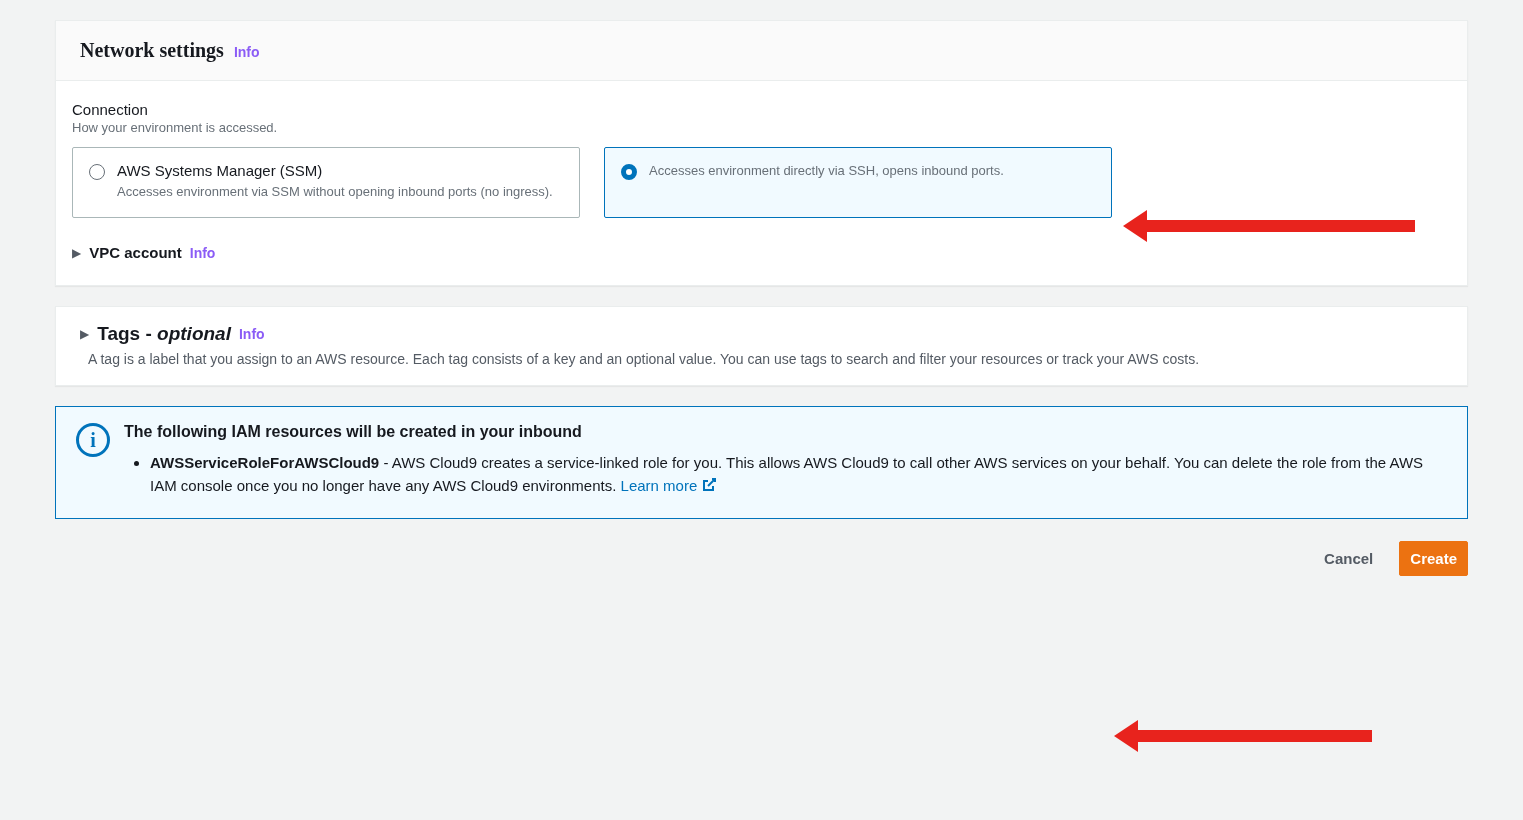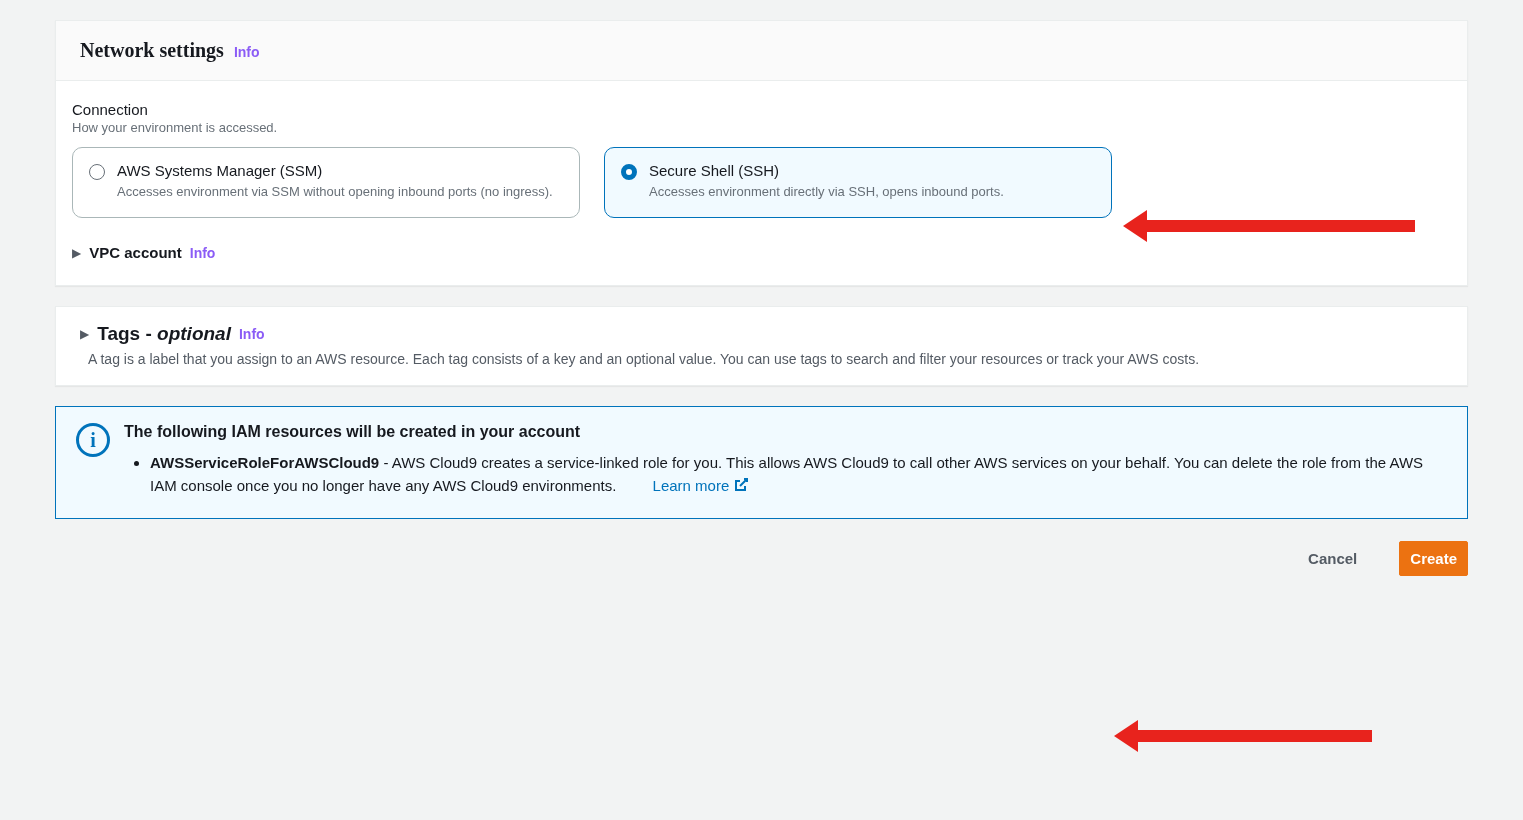--- a/index.html
+++ b/index.html
@@ -36,21 +36,21 @@
   font-weight: 700;
   cursor: pointer;
 }
 .panel-body { padding: 20px 24px 24px 16px; }
 .field-label { font-size: 15px; color: #16191f; margin-bottom: 2px; }
 .field-desc { font-size: 13px; color: #687078; margin-bottom: 12px; }
 .radio-row { display: flex; gap: 24px; }
 .radio-card {
   flex: 0 0 508px;
   border: 1px solid #aab7b8;
-  border-radius: 10px;
+  border-radius: 2px;
   padding: 14px 16px 16px 16px;
   display: flex;
   gap: 12px;
   cursor: pointer;
   background: #fff;
 }
 .radio-card.selected {
   border-color: #0073bb;
   background: #f1faff;
 }
@@ -99,24 +99,24 @@
   display: flex; align-items: center; justify-content: center;
   color: #0073bb;
   font-weight: 900; font-size: 20px;
   font-family: Georgia, serif;
 }
 .info-content { flex: 1; }
 .info-title { font-size: 16px; font-weight: 700; margin-bottom: 10px; }
 .info-content ul { padding-left: 26px; }
 .info-content li { font-size: 15px; line-height: 1.55; color: #16191f; }
 .role-name { font-weight: 700; }
-.learn-more { color: #0073bb; cursor: pointer; margin-left: 32px; }
+.learn-more { color: #0073bb; cursor: pointer; }
 .ext-icon { display:inline-block; vertical-align: -2px; margin-left:4px; }
 .actions {
-  display: flex; justify-content: flex-end; gap: 28px;
+  display: flex; justify-content: flex-end; gap: 12px;
   margin-top: 6px;
 }
 .btn-cancel {
   background: transparent; border: none;
   color: #545b64; font-size: 15px; font-weight: 700;
   padding: 8px 14px; cursor: pointer;
 }
 .btn-primary {
   background: #ec7211; color: #fff;
   border: 1px solid #ec7211;
@@ -156,21 +156,20 @@
       <div class="radio-card">
         <div class="radio-circle"></div>
         <div>
           <div class="radio-title">AWS Systems Manager (SSM)</div>
           <div class="radio-desc">Accesses environment via SSM without opening inbound ports (no ingress).</div>
         </div>
       </div>
       <div class="radio-card selected">
         <div class="radio-circle"></div>
         <div>
-          <div class="radio-title">Secure Shell (SSH)</div>
           <div class="radio-desc">Accesses environment directly via SSH, opens inbound ports.</div>
         </div>
       </div>
     </div>
 
     <div class="expander-row">
       <span class="caret">▶</span>
       <span class="expander-label">VPC account</span>
       <span class="info-link">Info</span>
     </div>
@@ -188,21 +187,21 @@
     </div>
     <div class="tags-desc">A tag is a label that you assign to an AWS resource. Each tag consists of a key and an optional value. You can use tags to search and filter your resources or track your AWS costs.</div>
   </div>
 </div>
 
 <div class="info-box">
   <div class="info-icon-wrap">
     <div class="info-icon">i</div>
   </div>
   <div class="info-content">
-    <div class="info-title">The following IAM resources will be created in your account</div>
+    <div class="info-title">The following IAM resources will be created in your inbound</div>
     <ul>
       <li>
         <span class="role-name">AWSServiceRoleForAWSCloud9</span><span> - AWS Cloud9 creates a service-linked role for you. This allows AWS Cloud9 to call other AWS services on your behalf. You can delete the role from the AWS IAM console once you no longer have any AWS Cloud9 environments. </span><span class="learn-more"><span>Learn more</span><svg class="ext-icon" width="16" height="16" viewBox="0 0 16 16" fill="none" stroke="#0073bb" stroke-width="2">
               <path d="M11 2h3v3"></path>
               <path d="M14 2 7 9"></path>
               <path d="M12 9v4H3V4h4"></path>
             </svg></span>
       </li>
     </ul>
   </div>

